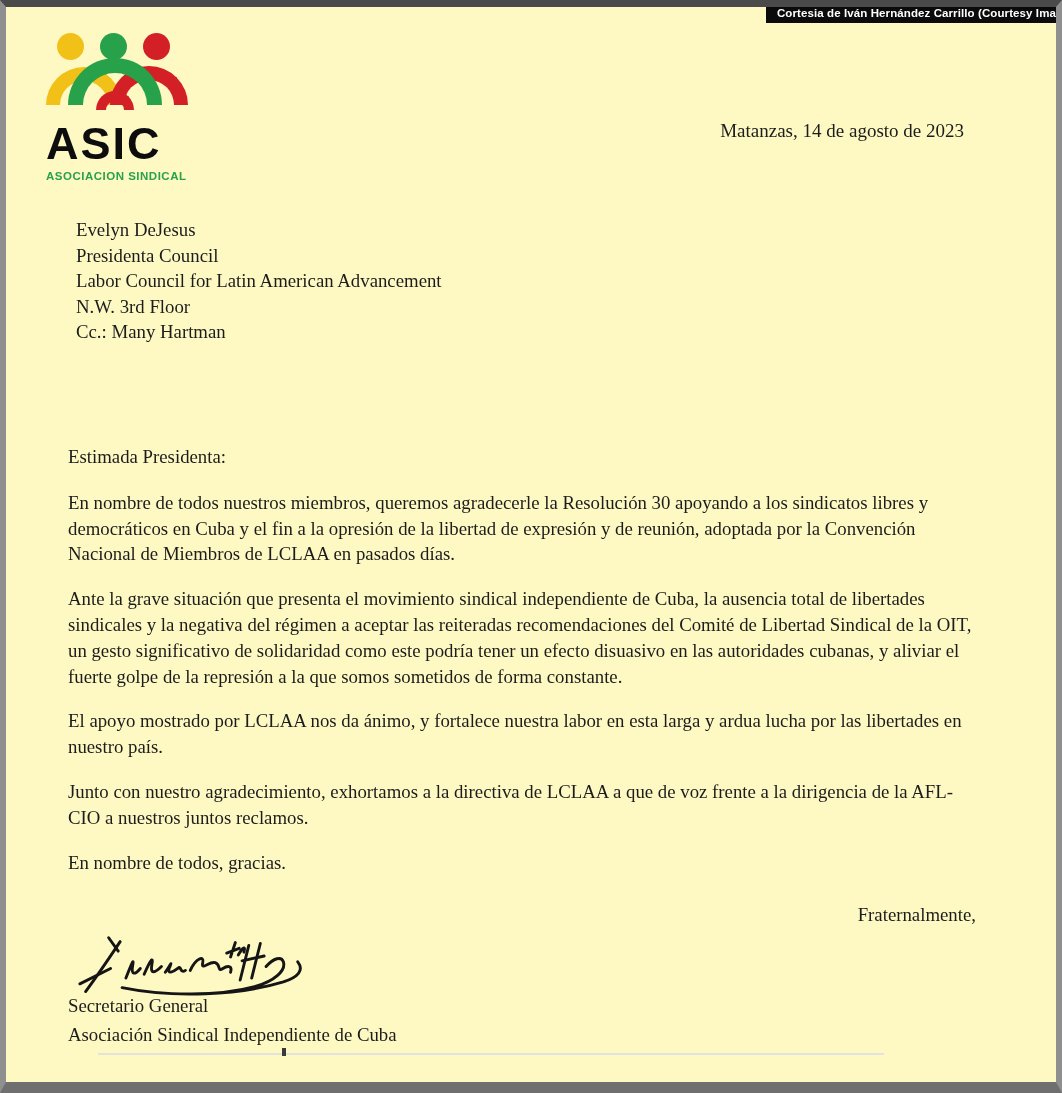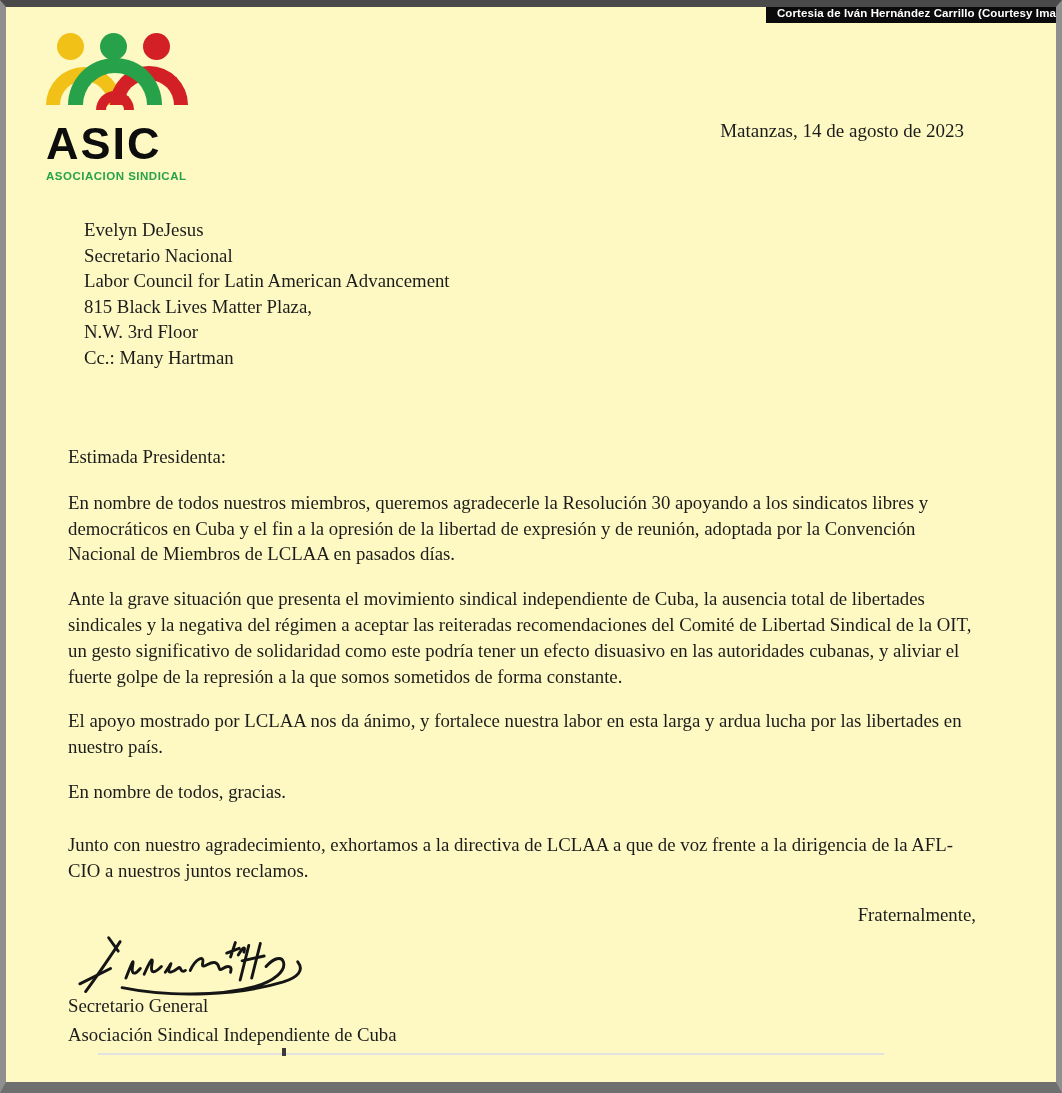--- a/index.html
+++ b/index.html
@@ -46,21 +46,21 @@
     font-size:45px;font-weight:800;color:#0d0d0d;
     letter-spacing:2px;line-height:1;margin-top:2px;
   }
   .logo-subtitle{
     font-family:"Liberation Sans", sans-serif;
     font-size:11.5px;font-weight:bold;color:#27A24B;
     letter-spacing:0.5px;margin-top:4px;white-space:nowrap;
   }
   
   .date-line{position:absolute;top:113px;right:92px;font-size:19px;}
-  .recipient{position:absolute;left:78px;top:210px;font-size:18.8px;line-height:25.5px;}
+  .recipient{position:absolute;left:70px;top:210px;font-size:18.8px;line-height:25.5px;}
   .body-text{position:absolute;left:62px;top:437px;width:908px;font-size:18.8px;line-height:25.8px;}
   .salutation{margin:0 0 20px 0;}
   .para{margin:0 0 19px 0;}
   .para-last{margin:0 0 27px 0;}
   .closing{margin:0 0 2px 0;text-align:right;}
   .signature{display:block;margin:4px 0 -12px 8px;}
   .signoff{font-size:18.8px;line-height:28.5px;}
   .scan-line{position:absolute;left:92px;top:1046px;width:786px;height:2px;background:#e2e2e0;}
   .scan-tick{position:absolute;left:276px;top:1041px;width:4px;height:8px;background:#3a3a3a;}
 </style>
@@ -84,34 +84,33 @@
       <div class="arc arc-red-small"></div>
     </div>
     <div class="logo-name">ASIC</div>
     <div class="logo-subtitle">ASOCIACION SINDICAL</div>
   </div>
 
   <div class="date-line">Matanzas, 14 de agosto de 2023</div>
 
   <div class="recipient">
     <div>Evelyn DeJesus</div>
-    <div>Secretario Nacional</div>
+    <div>Presidenta Council</div>
     <div>Labor Council for Latin American Advancement</div>
-    <div>815 Black Lives Matter Plaza,</div>
     <div>N.W. 3rd Floor</div>
     <div>Cc.: Many Hartman</div>
   </div>
 
   <div class="body-text">
     <p class="salutation">Estimada Presidenta:</p>
     <p class="para">En nombre de todos nuestros miembros, queremos agradecerle la Resolución 30 apoyando a los sindicatos libres y democráticos en Cuba y el fin a la opresión de la libertad de expresión y de reunión, adoptada por la Convención Nacional de Miembros de LCLAA en pasados días.</p>
     <p class="para">Ante la grave situación que presenta el movimiento sindical independiente de Cuba, la ausencia total de libertades sindicales y la negativa del régimen a aceptar las reiteradas recomendaciones del Comité de Libertad Sindical de la OIT, un gesto significativo de solidaridad como este podría tener un efecto disuasivo en las autoridades cubanas, y aliviar el fuerte golpe de la represión a la que somos sometidos de forma constante.</p>
     <p class="para">El apoyo mostrado por LCLAA nos da ánimo, y fortalece nuestra labor en esta larga y ardua lucha por las libertades en nuestro país.</p>
+    <p class="para">Junto con nuestro agradecimiento, exhortamos a la directiva de LCLAA a que de voz frente a la dirigencia de la AFL-CIO a nuestros juntos reclamos.</p>
     <p class="para para-last">En nombre de todos, gracias.</p>
-    <p class="para">Junto con nuestro agradecimiento, exhortamos a la directiva de LCLAA a que de voz frente a la dirigencia de la AFL-CIO a nuestros juntos reclamos.</p>
     <p class="closing">Fraternalmente,</p>
 
     <svg class="signature" viewBox="0 0 250 75" width="240" height="72" aria-hidden="true">
       <g fill="none" stroke="#151515" stroke-width="3" stroke-linecap="round" stroke-linejoin="round">
         <path d="M10,62 C22,46 34,28 46,10"></path>
         <path d="M34,6 L44,20"></path>
         <path d="M4,54 L36,38"></path>
         <path d="M52,48 C57,35 61,25 59,35 C57,46 62,44 67,38"></path>
         <path d="M71,44 C77,30 81,24 79,34 C77,45 83,42 89,36"></path>
         <path d="M93,42 C99,33 101,29 97,38 C95,44 101,42 106,38 C110,34 108,44 114,40"></path>

